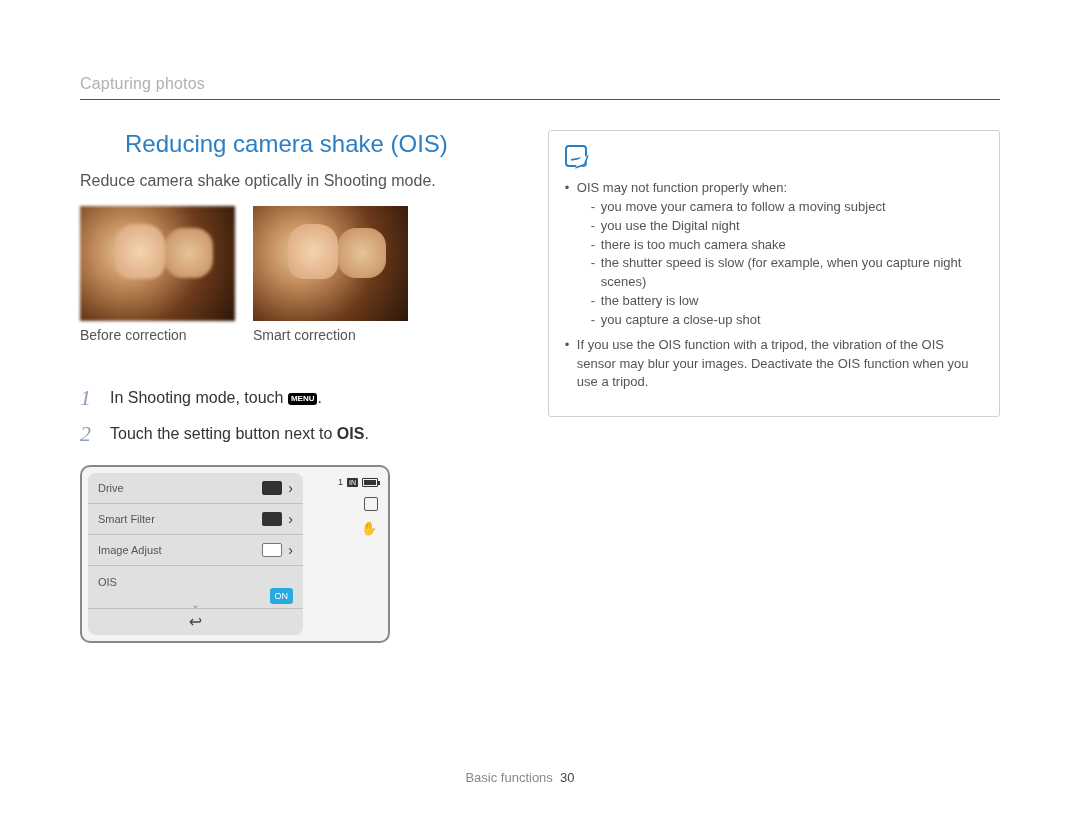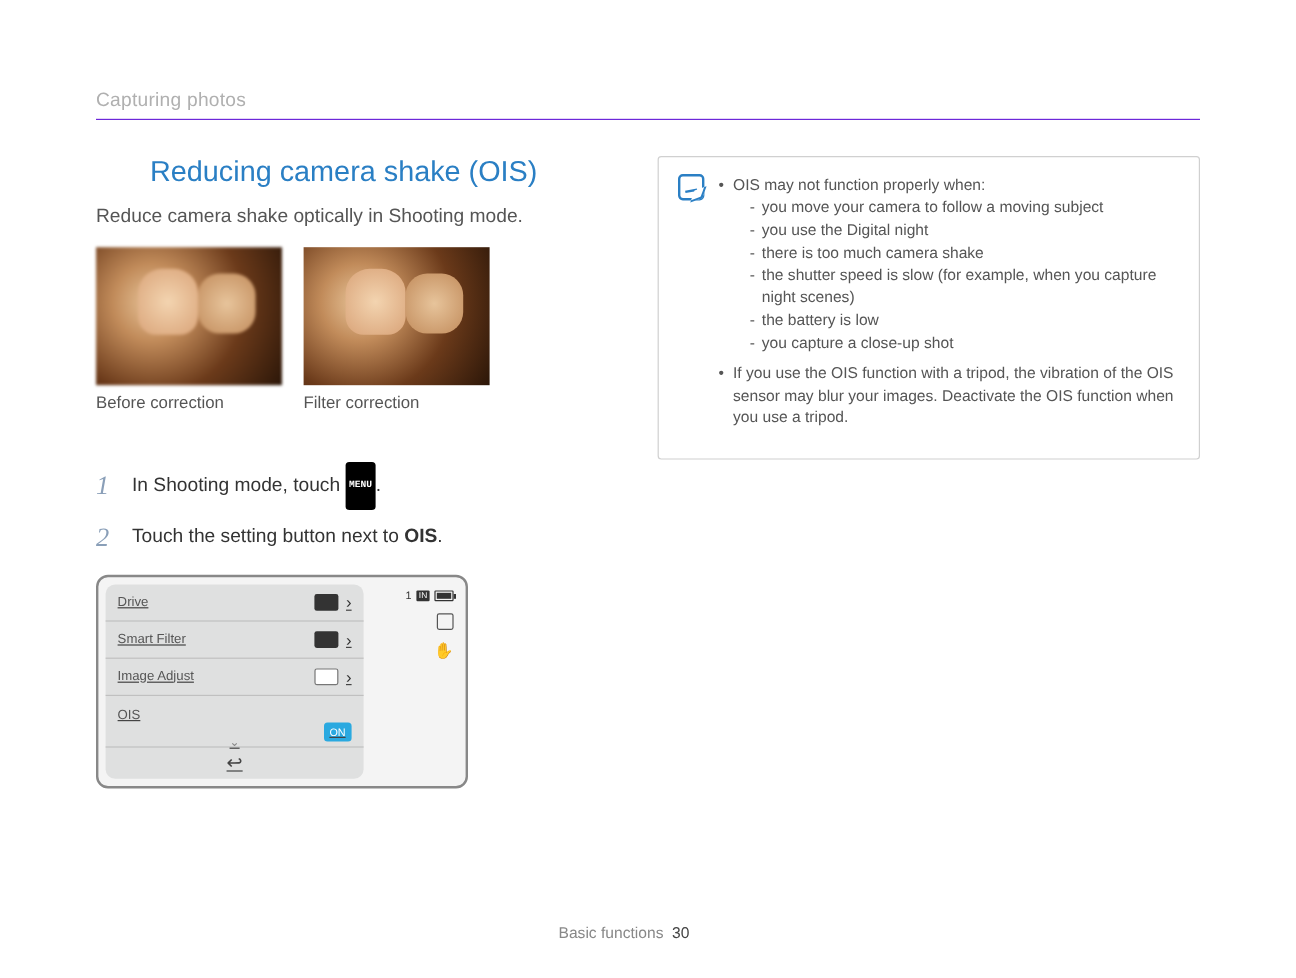--- a/index.html
+++ b/index.html
@@ -77,45 +77,43 @@
     color: #8a9fb8;
     width: 18px;
   }
   .step-text { font-size: 16px; color: #333; }
   .menu-icon {
     display: inline-block;
     background: #000;
     color: #fff;
     font-size: 8px;
     font-weight: bold;
-    padding: 16px 3px;
+    padding: 2px 3px;
     border-radius: 3px;
     vertical-align: middle;
     line-height: 1;
-    font-family: Liberation Mono, monospace;
   }
   .bold { font-weight: bold; }
 
   
   .camera-screen {
     width: 310px; height: 178px;
     border: 2px solid #888;
     border-radius: 10px;
     background: #f4f4f4;
     position: relative;
     display: flex;
     padding: 6px;
   }
   .menu-panel {
     width: 215px;
     background: #dfe0e0;
     border-radius: 8px;
     display: flex;
     flex-direction: column;
-    text-decoration: underline;
   }
   .menu-row {
     display: flex;
     align-items: center;
     height: 33px;
     border-bottom: 1px solid #c0c0c0;
     padding: 0 10px;
     font-size: 11px;
     color: #555;
   }
@@ -172,20 +170,21 @@
   
   .note-box {
     border: 1px solid #d0d0d0;
     border-radius: 3px;
     padding: 14px 16px 18px 16px;
     display: flex;
     gap: 12px;
     font-size: 13px;
     line-height: 1.45;
     color: #555;
+    flex-direction: column;
   }
   .note-icon {
     width: 22px; height: 22px;
     border: 2px solid #2a7fc4;
     border-radius: 4px;
     color: #2a7fc4;
     display: flex;
     align-items: center;
     justify-content: center;
     flex-shrink: 0;
@@ -236,21 +235,21 @@
     <div class="left-col">
       <h2 class="heading">Reducing camera shake (OIS)</h2>
       <div class="desc">Reduce camera shake optically in Shooting mode.</div>
 
       <div class="photo-row">
         <div class="photo blur"></div>
         <div class="photo"></div>
       </div>
       <div class="caption-row">
         <div class="caption">Before correction</div>
-        <div class="caption">Filter correction</div>
+        <div class="caption">Smart correction</div>
       </div>
 
       <div class="steps">
         <div class="step">
           <span class="step-num">1</span>
           <span class="step-text">
             <span>In Shooting mode, touch </span><span class="menu-icon">MENU</span><span>.</span>
           </span>
         </div>
         <div class="step">

